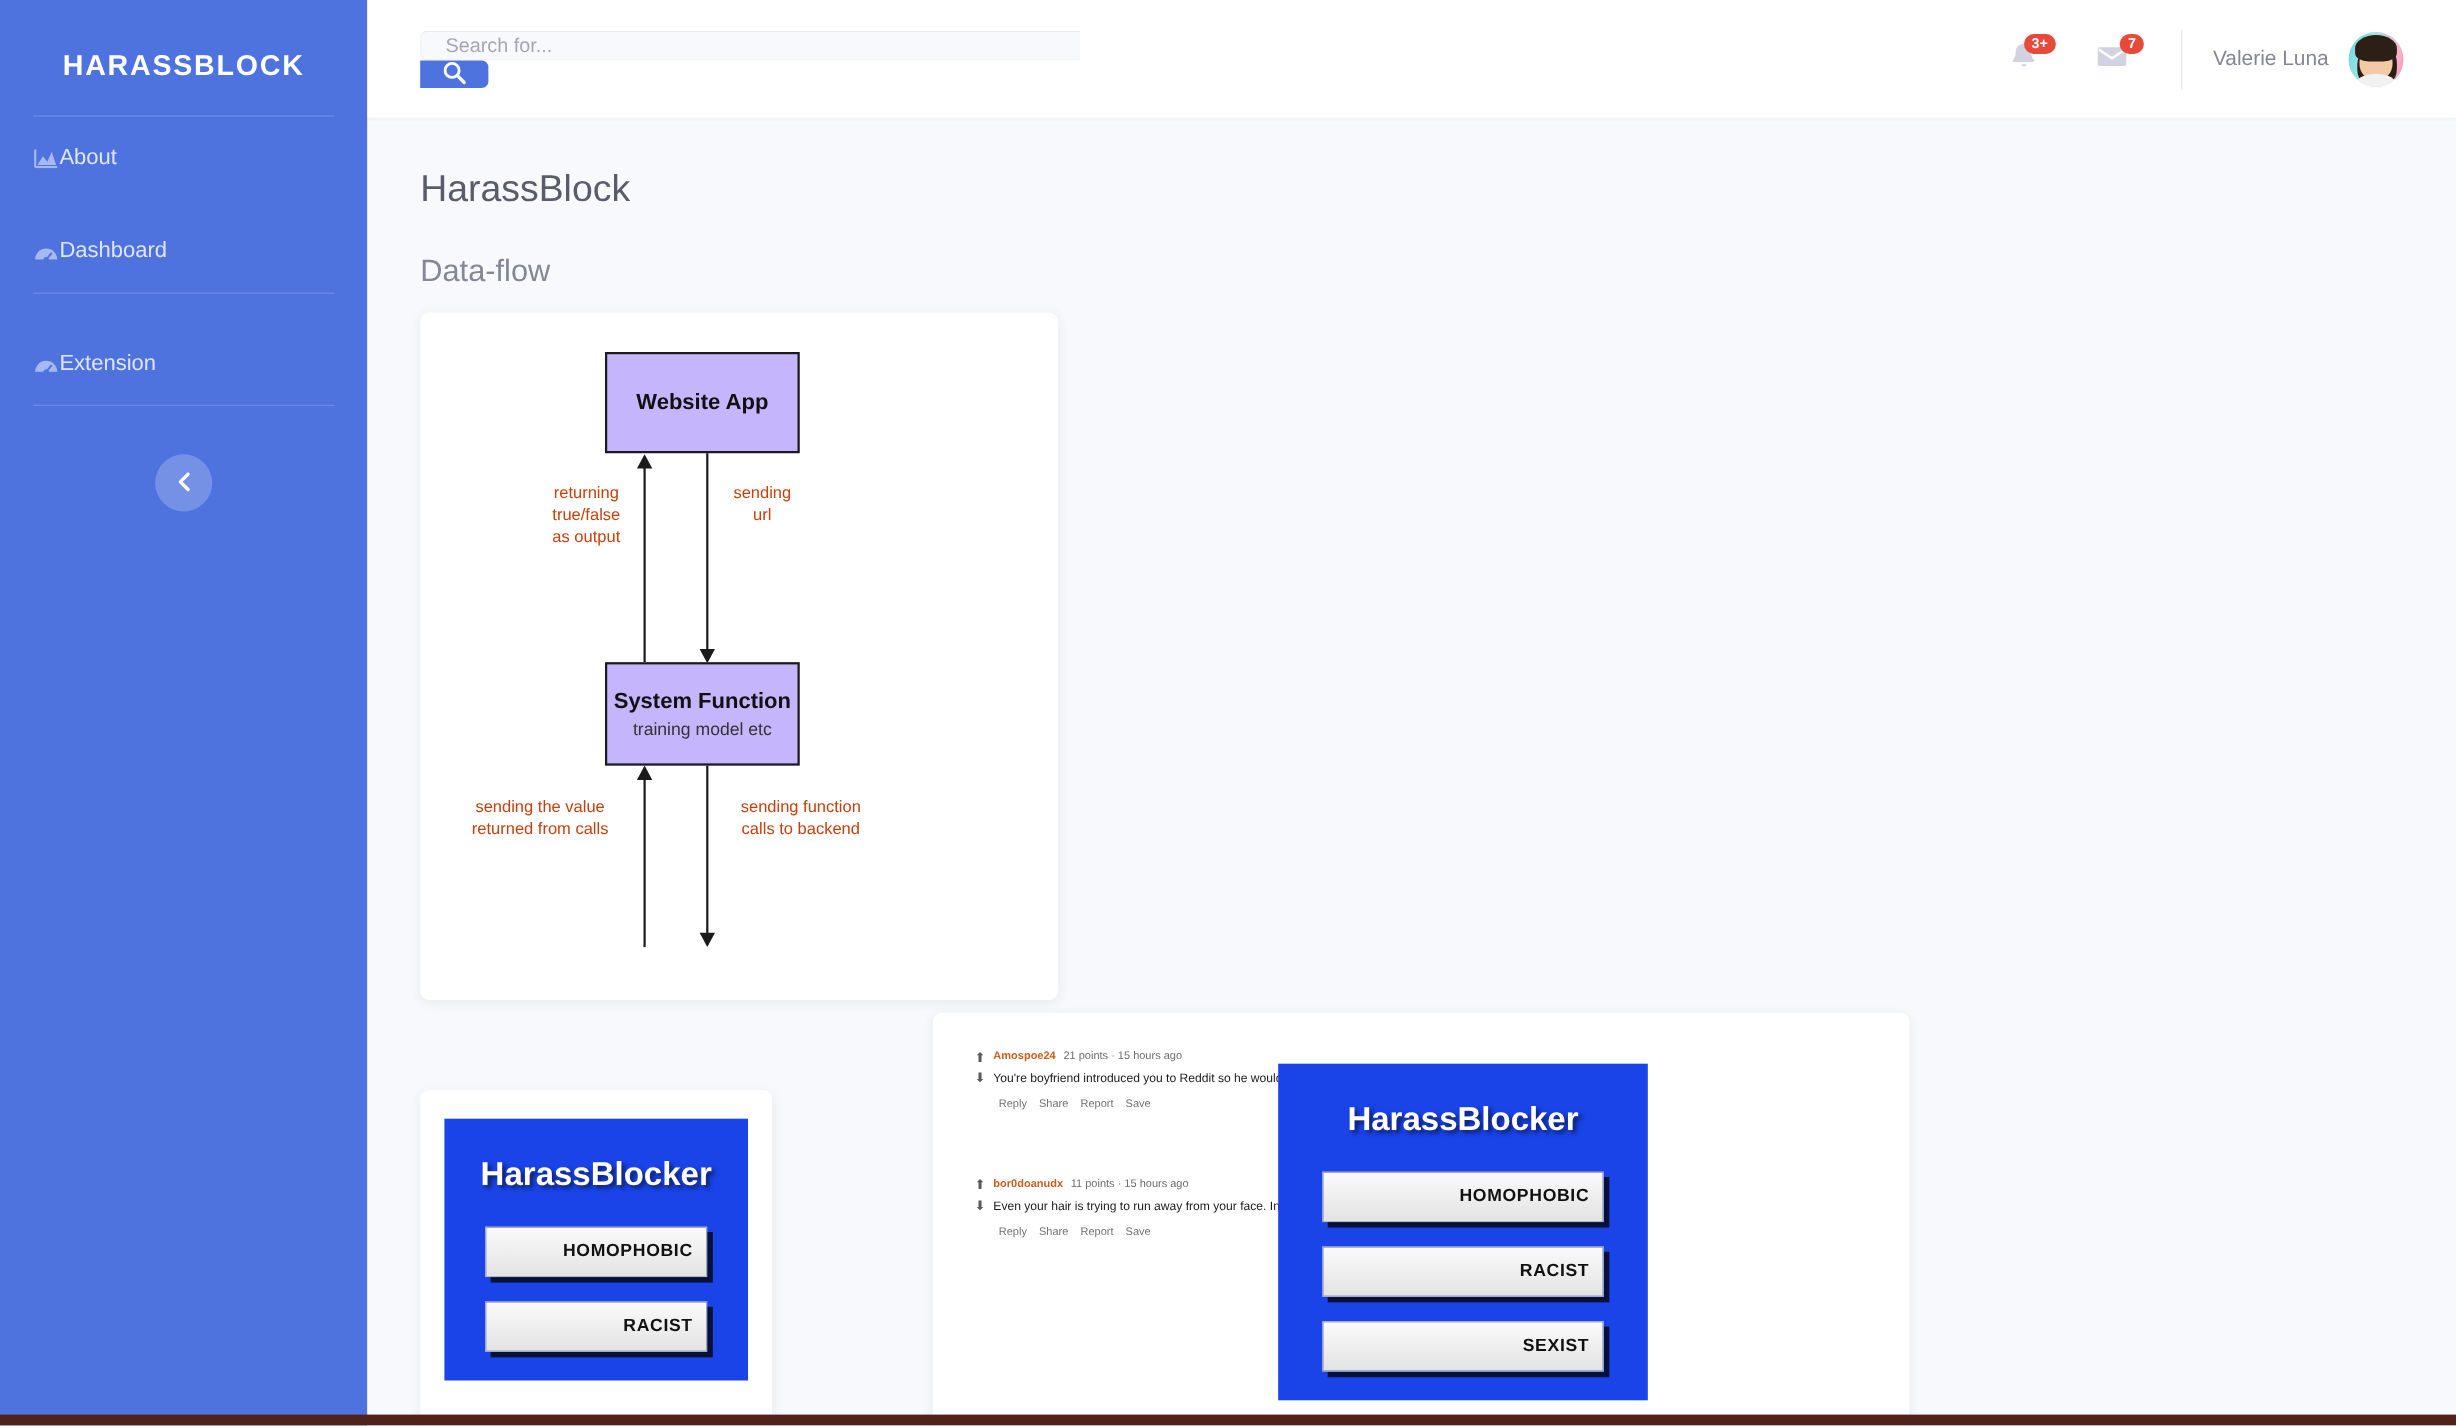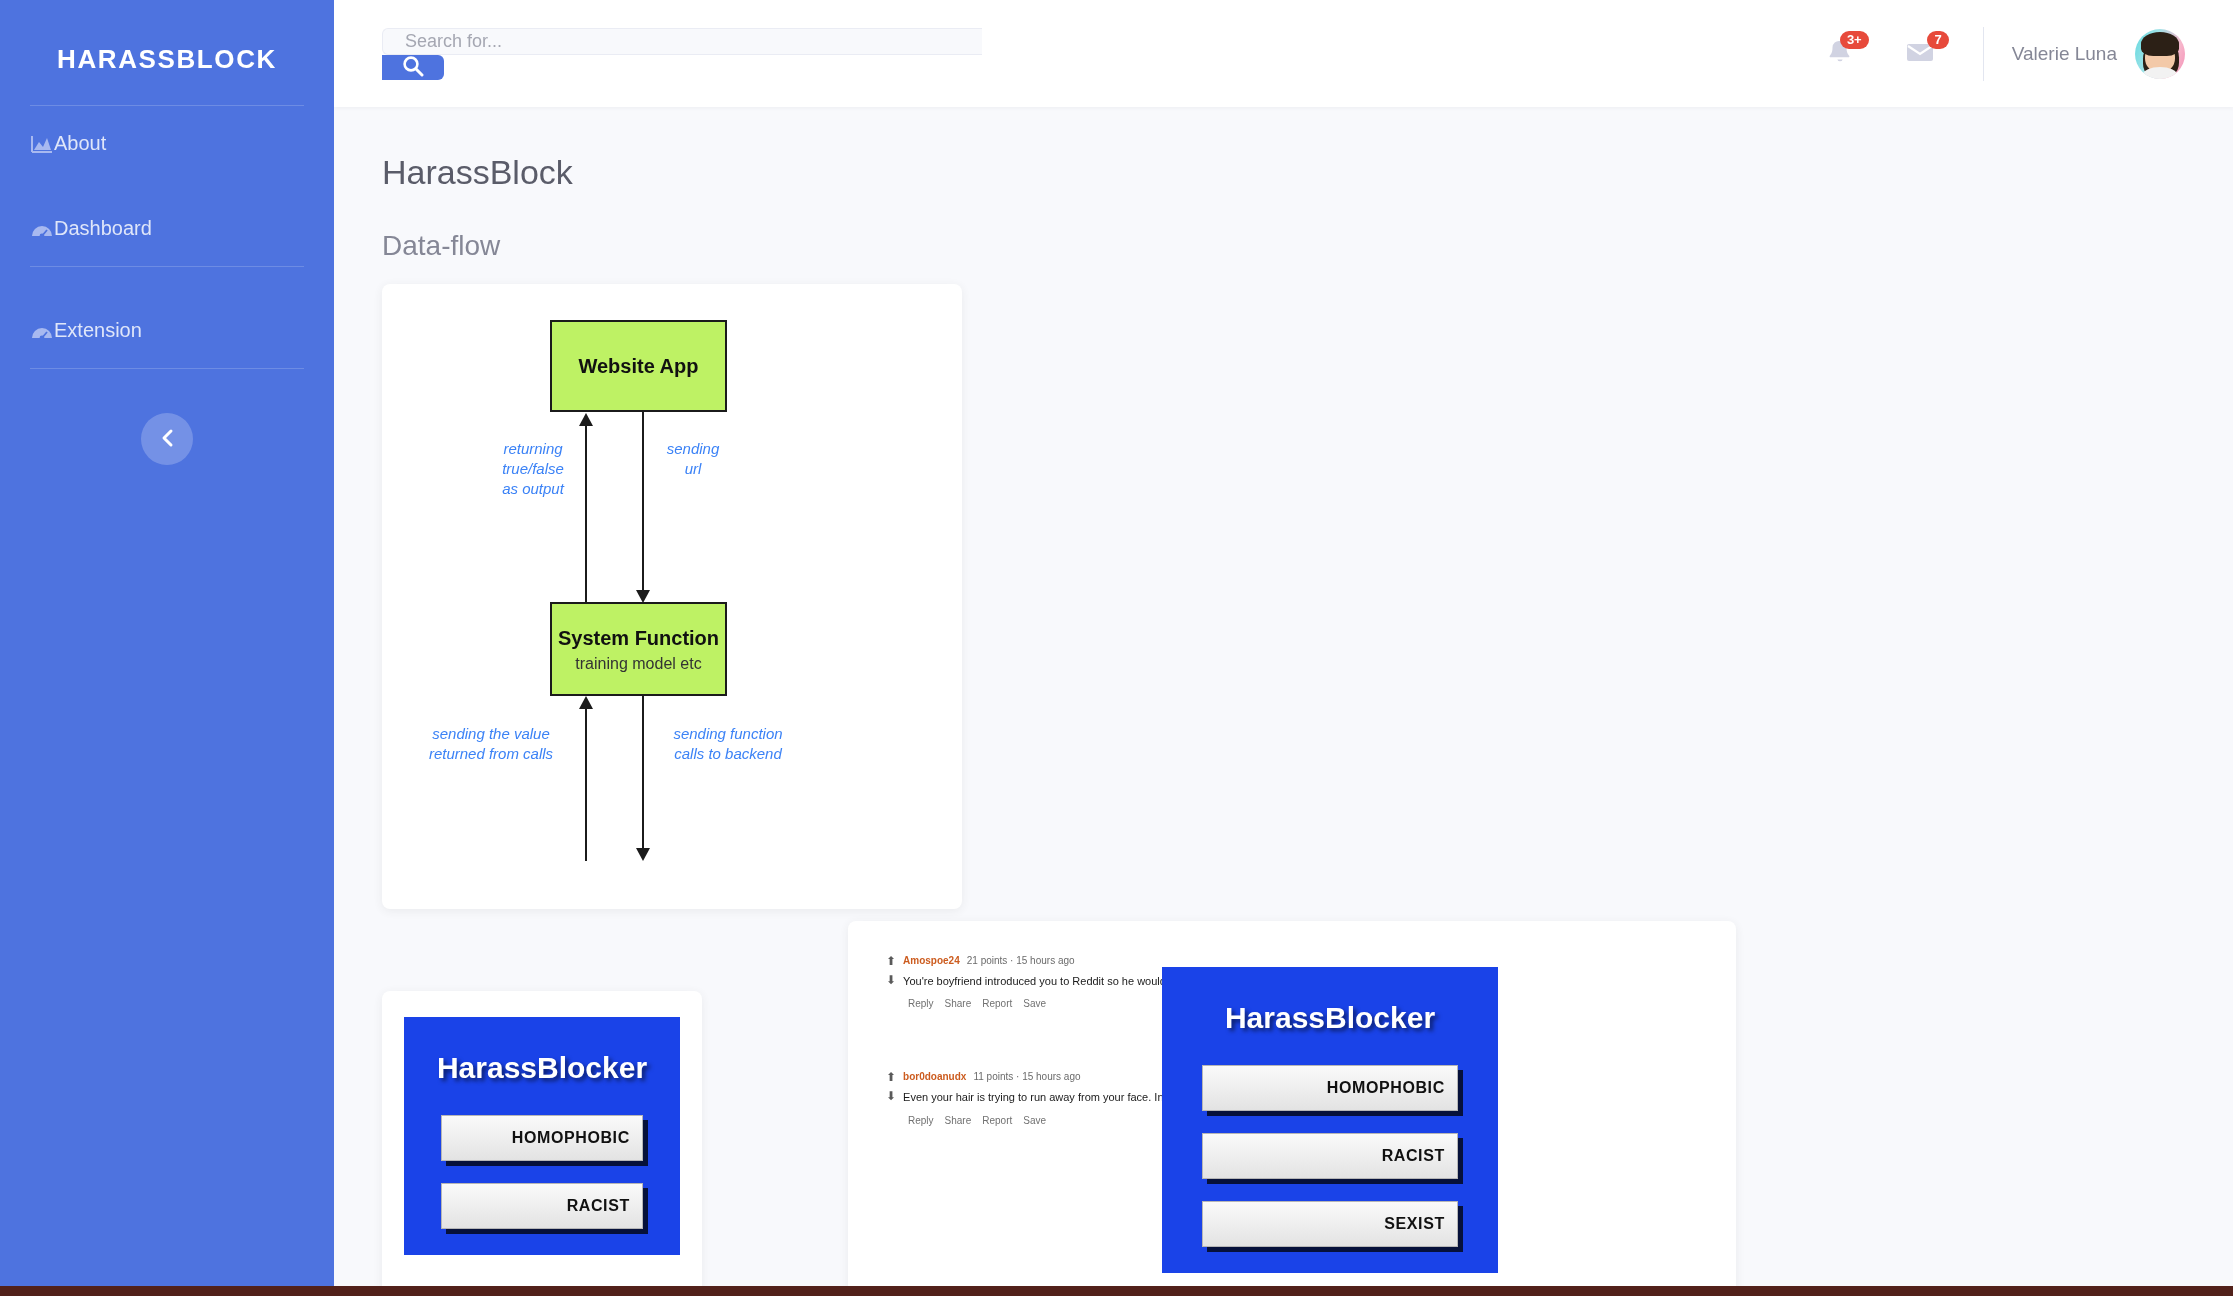--- a/index.html
+++ b/index.html
@@ -182,37 +182,36 @@
   .diagram-card {
     width: 580px;
     height: 625px;
     position: relative;
     margin-bottom: 52px;
   }
   .dgm { position: absolute; inset: 0; }
   .dgm-box {
     position: absolute;
     border: 2px solid #1b1b1b;
-    background: #bef264;
+    background: #c4b5fd;
     display: flex;
     flex-direction: column;
     align-items: center;
     justify-content: center;
     text-align: center;
   }
   .dgm-box .t1 { font-size: 20px; font-weight: bold; color: #111; line-height: 1.3; }
   .dgm-box .t2 { font-size: 16px; color: #333; margin-top: 4px; }
   .dgm-label {
     position: absolute;
     font-size: 15px;
-    color: #3b82f6;
+    color: #c2410c;
     text-align: center;
     line-height: 1.32;
     white-space: pre-line;
-    font-style: italic;
   }
   .dgm-line { position: absolute; background: #1b1b1b; width: 2px; }
   .arrow-head { position: absolute; width: 0; height: 0; }
   .arrow-up { border-left: 7px solid transparent; border-right: 7px solid transparent; border-bottom: 13px solid #1b1b1b; }
   .arrow-down { border-left: 7px solid transparent; border-right: 7px solid transparent; border-top: 13px solid #1b1b1b; }
 
   
   .mockup-row { position: relative; height: 400px; }
   .mock-card-left {
     position: absolute;

